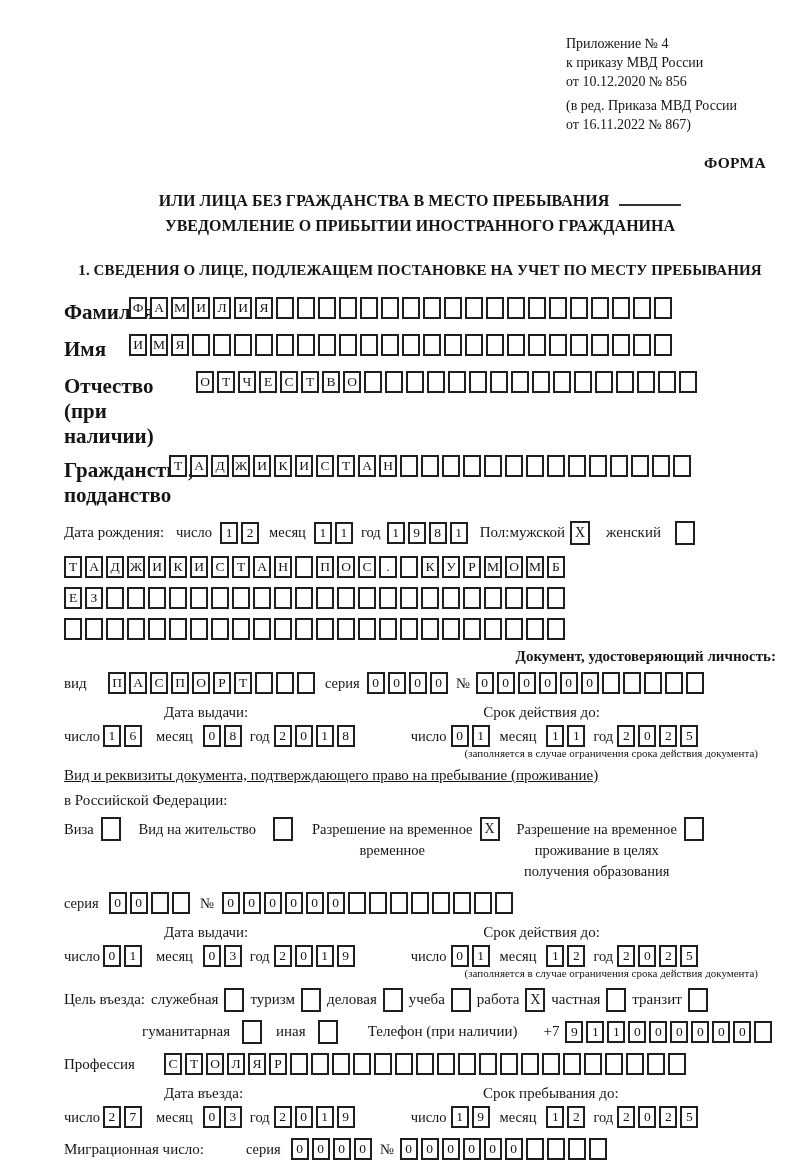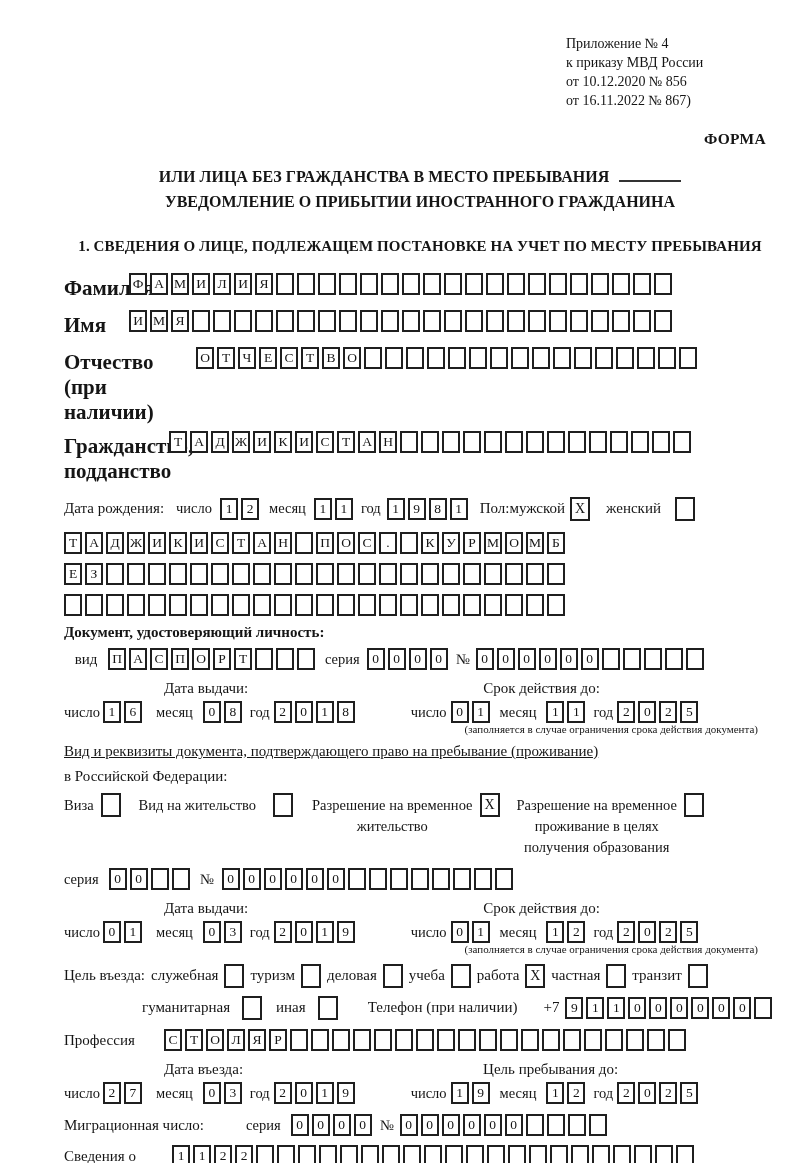--- a/index.html
+++ b/index.html
@@ -31,36 +31,37 @@
   }
   .checkbox {
     width:20px; height:24px; border:2px solid #1f1f1f;
     display:inline-flex; align-items:center; justify-content:center;
     font-size:14px; flex:0 0 auto; margin-top:1px;
   }
   .w65 { width:65px; } .w132 { width:132px; } .w105 { width:105px; }
   .ilbl { font-size:14.5px; padding-top:4px; flex:0 0 auto; }
   .cellcol { display:flex; flex-direction:column; gap:9px; }
   .lblcol { font-size:15px; line-height:22.5px; flex:0 0 auto; }
-  .center-b { text-align:left; font-weight:bold; font-size:15px; margin-top:12px; }
+  .center-b { text-align:right; font-weight:bold; font-size:15px; margin-top:12px; }
   .dateheads { display:flex; font-size:15px; margin-top:10px; }
   .note { font-size:11px; text-align:right; margin-top:0; padding-right:18px; }
   .opt { display:flex; gap:7px; align-items:flex-start; }
   .opt .txt { font-size:14.5px; padding-top:3px; text-align:center; line-height:21px; }
   .plain { font-size:15px; }
 </style>
 </head>
 <body>
 
 <div class="page">
 
   <div class="hdr">
     <div>Приложение № 4</div>
     <div>к приказу МВД России</div>
     <div>от 10.12.2020 № 856</div>
+    <div class="gap">(в ред. Приказа МВД России</div>
     <div>от 16.11.2022 № 867)</div>
   </div>
   <div class="forma">ФОРМА</div>
 
   <div class="title">
     <div><span>ИЛИ ЛИЦА БЕЗ ГРАЖДАНСТВА В МЕСТО ПРЕБЫВАНИЯ</span><span class="blank-line"></span></div>
     <div>УВЕДОМЛЕНИЕ О ПРИБЫТИИ ИНОСТРАННОГО ГРАЖДАНИНА</div>
   </div>
 
   <div class="sec-head">1. СВЕДЕНИЯ О ЛИЦЕ, ПОДЛЕЖАЩЕМ ПОСТАНОВКЕ НА УЧЕТ ПО МЕСТУ ПРЕБЫВАНИЯ</div>
@@ -301,21 +302,21 @@
           <span class="cell"></span>
           <span class="cell"></span>
           <span class="cell"></span>
         </div>
     </div>
   </div>
 
   <div class="center-b" style="margin-top:8px;">Документ, удостоверяющий личность:</div>
 
   <div class="row" style="margin-top:7px; align-items:center;">
-    <span class="plain" style="width:44px;text-align:center;">вид</span>
+    <span class="plain" style="width:44px;">вид</span>
     <span class="cells">
         <span class="cell">П</span>
         <span class="cell">А</span>
         <span class="cell">С</span>
         <span class="cell">П</span>
         <span class="cell">О</span>
         <span class="cell">Р</span>
         <span class="cell">Т</span>
         <span class="cell"></span>
         <span class="cell"></span>
@@ -394,21 +395,21 @@
       <span class="txt">Виза</span>
       <span class="checkbox"></span>
     </div>
     <div class="opt" style="margin-left:5px;">
       <span class="txt">Вид на жительство</span>
       <span class="checkbox" style="margin-left:10px;"></span>
     </div>
     <div class="opt" style="margin-left:6px;">
       <span class="txt">
         <div>Разрешение на временное</div>
-        <div>жительство</div>
+        <div>временное</div>
       </span>
       <span class="checkbox">X</span>
     </div>
     <div class="opt" style="margin-left:4px;">
       <span class="txt">
         <div>Разрешение на временное</div>
         <div>проживание в целях</div>
         <div>получения образования</div>
       </span>
       <span class="checkbox"></span>
@@ -549,21 +550,21 @@
         <span class="cell"></span>
         <span class="cell"></span>
         <span class="cell"></span>
         <span class="cell"></span>
         <span class="cell"></span>
       </span>
   </div>
 
   <div class="dateheads">
     <span style="margin-left:100px;">Дата въезда:</span>
-    <span style="margin-left:240px;">Цель пребывания до:</span>
+    <span style="margin-left:240px;">Срок пребывания до:</span>
   </div>
   <div class="row" style="margin-top:4px; align-items:center;">
     <span class="ilbl" style="padding-top:0;">число</span>
     <span class="cells" style="margin-left:3px;">
         <span class="cell">2</span>
         <span class="cell">7</span>
       </span>
     <span class="ilbl" style="margin-left:14px; padding-top:0;">месяц</span>
     <span class="cells" style="margin-left:10px;">
         <span class="cell">0</span>

